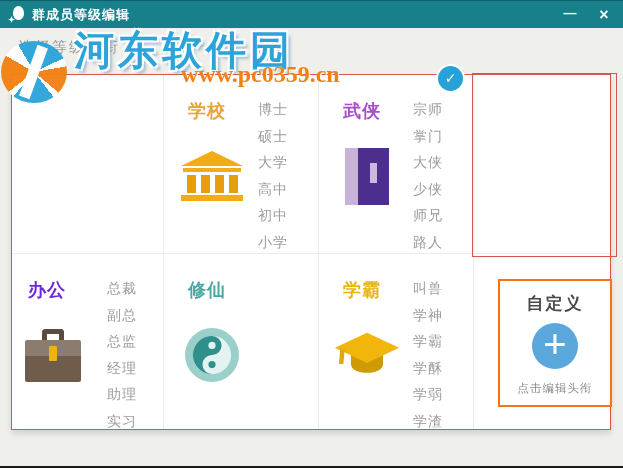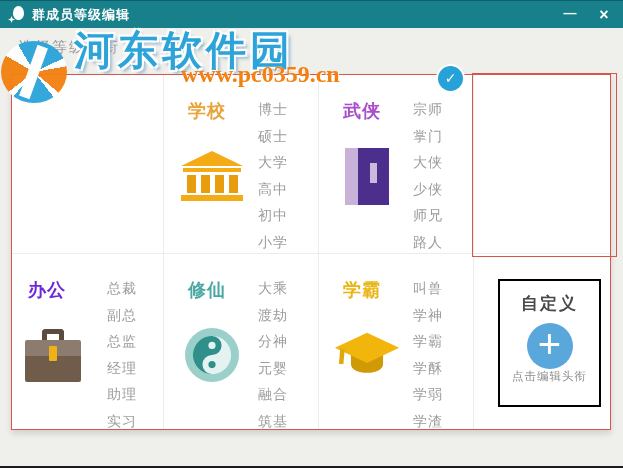--- a/index.html
+++ b/index.html
@@ -65,26 +65,26 @@
   .book-spine{position:absolute;left:0;top:0;width:13px;height:57px;background:#c9b2d8;}
   .book-cover{position:absolute;left:13px;top:0;width:31px;height:57px;background:#4c2e8d;}
   .book-mark{position:absolute;left:25px;top:15px;width:7px;height:20px;background:#cdb7dc;}
   .case{position:relative;width:56px;height:53px;}
   .case-handle{position:absolute;left:50%;top:0;transform:translateX(-50%);width:22px;height:14px;
                border:5px solid #5d4b3e;border-bottom:none;border-radius:4px 4px 0 0;box-sizing:border-box;}
   .case-body{position:absolute;left:0;top:11px;width:56px;height:42px;border-radius:2px;
              background:linear-gradient(180deg,#8c7c70 0,#8c7c70 16px,#705c4b 16px,#705c4b 100%);}
   .case-clasp{position:absolute;left:50%;top:17px;transform:translateX(-50%);width:8px;height:15px;background:#eeb117;border-radius:1px;}
   
-  .custom-box{position:absolute;left:25px;top:25px;width:103px;height:128px;border:2px solid #000000;
+  .custom-box{position:absolute;left:25px;top:25px;width:114px;height:128px;border:2px solid #f97316;
               box-sizing:border-box;text-align:center;cursor:pointer;background:#fff;}
   .custom-title{margin-top:11px;font-size:17px;font-weight:bold;color:#4a4a4a;letter-spacing:2px;}
   .plus-btn{width:46px;height:46px;border-radius:50%;background:#5aa7dc;color:#fff;font-size:40px;font-weight:300;
             line-height:43px;margin:8px auto 0;text-align:center;}
-  .custom-hint{margin-top:0;font-size:11.5px;color:#8a8a8a;letter-spacing:1px;}
+  .custom-hint{margin-top:12px;font-size:11.5px;color:#8a8a8a;letter-spacing:1px;}
   .bottom-edge{position:absolute;left:0;bottom:0;width:100%;height:2px;background:#1c1c1c;}
 </style>
 </head>
 <body>
 
 <div class="window">
 
   <div class="titlebar">
     <span class="penguin"></span>
     <span class="title">群成员等级编辑</span>
@@ -175,28 +175,20 @@
       <div class="cat-name t-teal">修仙</div>
       <div class="icon-box">
         <svg width="54" height="54" viewBox="0 0 48 48">
           <circle cx="24" cy="24" r="24" fill="#9bcfca"></circle>
           <circle cx="24" cy="24" r="17" fill="#e4f3f1"></circle>
           <path d="M24 7 a17 17 0 0 0 0 34 a8.5 8.5 0 0 1 0-17 a8.5 8.5 0 0 0 0-17" fill="#2f8f8b"></path>
           <circle cx="24" cy="15.5" r="3.2" fill="#e4f3f1"></circle>
           <circle cx="24" cy="32.5" r="3.2" fill="#2f8f8b"></circle>
         </svg>
       </div>
-      <ul class="items">
-        <li>大乘</li>
-        <li>渡劫</li>
-        <li>分神</li>
-        <li>元婴</li>
-        <li>融合</li>
-        <li>筑基</li>
-      </ul>
     </div>
 
     <div class="cell" style="left:306px;top:179px;width:155px;height:176px">
       <div class="cat-name t-yellow">学霸</div>
       <div class="icon-box">
         <svg width="74" height="54" viewBox="0 0 74 54">
           <path d="M19 24 h36 v13 c0 6 -8 10 -18 10 s-18 -4 -18 -10 Z" fill="#cf9a06"></path>
           <polygon points="37,2 73,19 37,36 1,19" fill="#f2b50c"></polygon>
           <rect x="7" y="20" width="5" height="17" fill="#dfa708" transform="rotate(5 7 20)"></rect>
         </svg>

